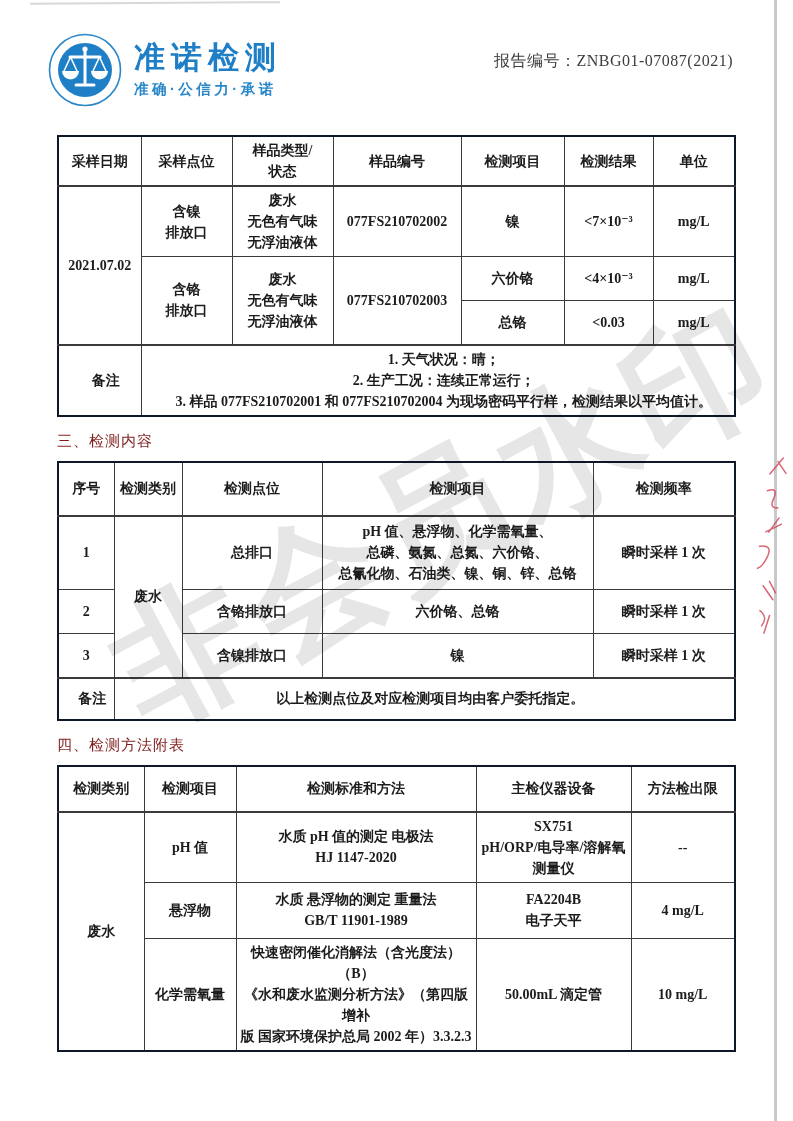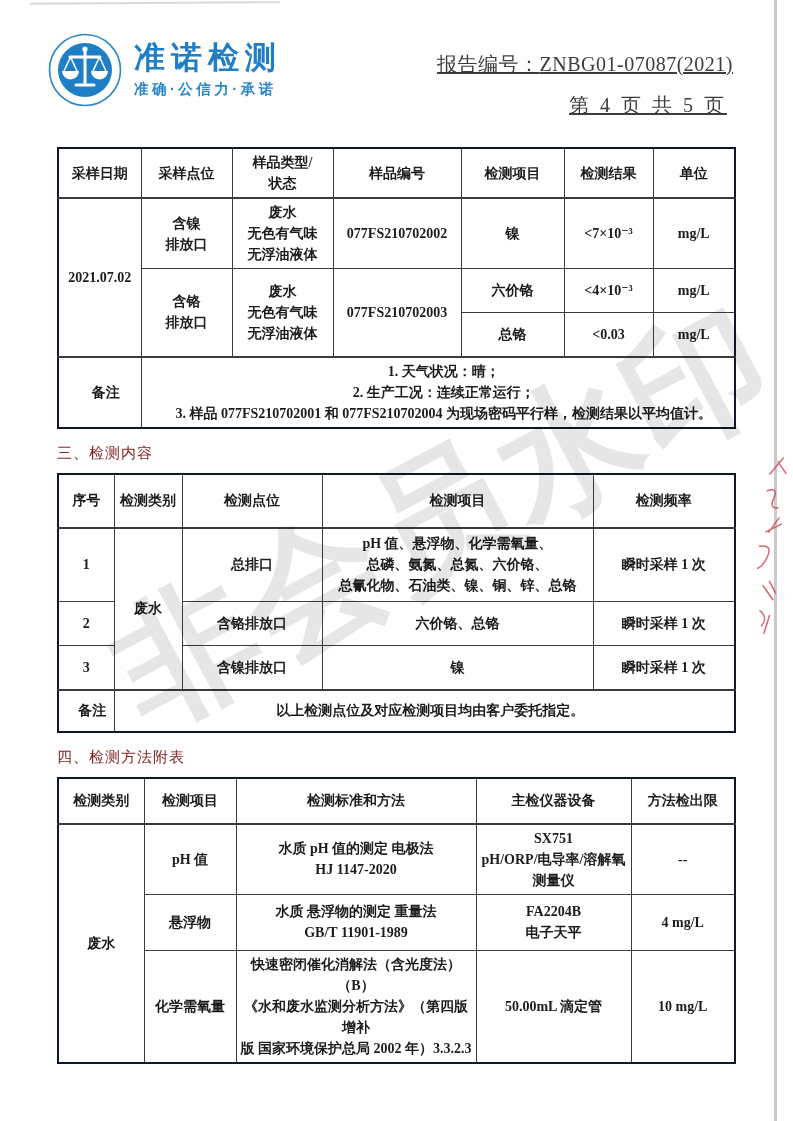--- a/index.html
+++ b/index.html
@@ -29,21 +29,21 @@
   .brand{display:flex;align-items:center;}
   .brand-text{margin-left:12px;}
   .brand-name{
     font-family:"Liberation Sans","DejaVu Sans",sans-serif;
     font-weight:bold;font-size:31px;line-height:34px;color:#1e7ec6;letter-spacing:6px;
   }
   .brand-slogan{
     font-family:Liberation Sans, sans-serif;
     font-weight:bold;font-size:14.5px;color:#2a87c9;letter-spacing:3.5px;margin-top:5px;
   }
-  .report-meta{text-align:right;padding-top:18px;font-size:20px;color:#3c3c3c;text-decoration:underline;}
+  .report-meta{text-align:right;padding-top:18px;font-size:16px;color:#3c3c3c;}
   .report-no-line{letter-spacing:.5px;}
   .page-line{margin-top:14px;letter-spacing:3px;padding-right:6px;}
   
   .sec-title{margin:15px 0 10px 57px;font-size:15px;font-weight:normal;color:#7f1d1d;letter-spacing:1px;position:relative;z-index:2;}
   
   table.doc{
     border-collapse:collapse;table-layout:fixed;
     width:677px;margin-left:57px;position:relative;z-index:2;
     background:transparent;
   }
@@ -103,21 +103,20 @@
           <path d="M51.5 24 L45 38 M51.5 24 L58 38"></path>
         </g>
       </svg>
       <div class="brand-text">
         <div class="brand-name">准诺检测</div>
         <div class="brand-slogan">准确·公信力·承诺</div>
       </div>
     </div>
     <div class="report-meta">
       <div class="report-no-line"><span>报告编号：</span><span>ZNBG01-07087(2021)</span></div>
-      <div class="page-line">第 4 页 共 5 页</div>
     </div>
   </div>
 
   <table class="doc t1">
     <colgroup>
       <col style="width:83px">
         <col style="width:91px">
         <col style="width:101px">
       <col style="width:128px">
         <col style="width:103px">

